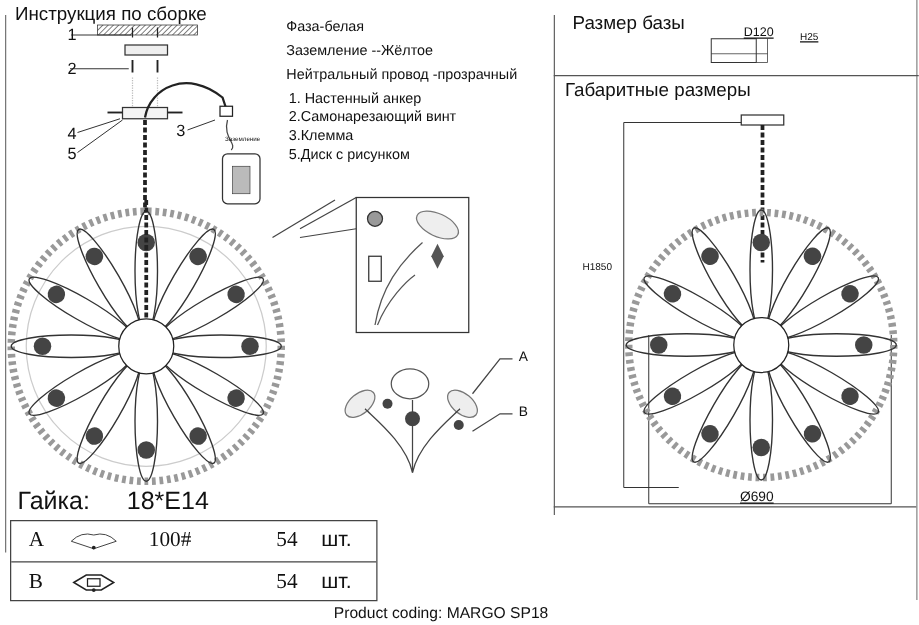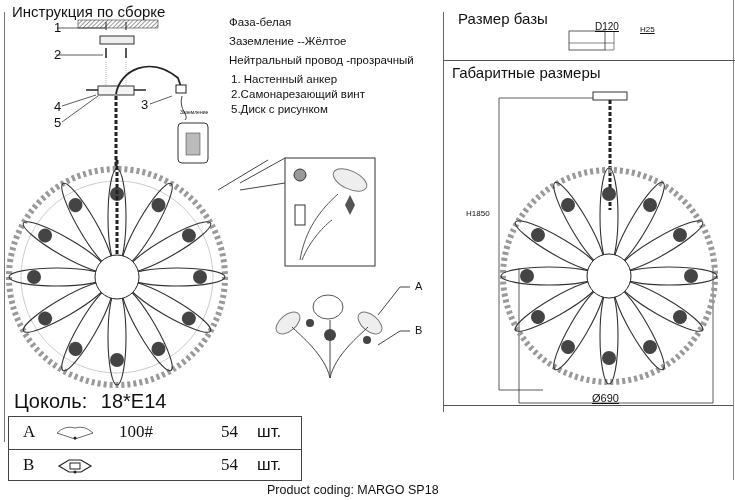--- a/index.html
+++ b/index.html
@@ -74,20 +74,21 @@
 
 <div class="abs info" style="left:229px;top:13px;">
   <div>Фаза-белая</div>
   <div>Заземление --Жёлтое</div>
   <div>Нейтральный провод -прозрачный</div>
 </div>
 
 <div class="abs parts" style="left:231px;top:72px;">
   <div>1. Настенный анкер</div>
   <div>2.Самонарезающий винт</div>
+  <div>3.Клемма</div>
   <div>5.Диск с рисунком</div>
 </div>
 
 <svg width="240" height="230" style="left:0;top:160px;">
   <g transform="translate(117,117)">
     <circle r="108" fill="none" stroke="#999" stroke-width="6" stroke-dasharray="3,3"></circle>
     <circle r="96" fill="none" stroke="#ccc" stroke-width="1"></circle>
     <g stroke="#333" stroke-width="1.1" fill="none">
       <ellipse rx="48" ry="9" transform="rotate(0) translate(60,0)"></ellipse>
       <ellipse rx="48" ry="9" transform="rotate(30) translate(60,0)"></ellipse>
@@ -197,22 +198,22 @@
       <circle r="7" transform="rotate(300) translate(82,0)"></circle>
       <circle r="7" transform="rotate(330) translate(82,0)"></circle>
     </g>
     <circle r="22" fill="#fff" stroke="#222" stroke-width="1"></circle>
   </g>
 </svg>
 <div class="abs" style="left:466px;top:209px;font-size:8px;">H1850</div>
 <div class="abs" style="left:592px;top:392px;font-size:11px;text-decoration:underline;">Ø690</div>
 
 <div class="abs" style="left:14px;top:390px;font-size:20px;">
-  <span>Цоколь:</span>
-  <span style="margin-left:8px;">18*E14</span>
+  <span>Гайка:</span>
+  <span style="margin-left:24px;">18*E14</span>
 </div>
 
 <div class="tbl">
   <div class="row">
     <span class="cell" style="left:14px;">A</span>
     <svg width="40" height="16" style="left:46px;top:8px;">
       <path d="M2 8 Q 10 0, 20 3 Q 30 0, 38 8 L 20 14 Z" fill="#fff" stroke="#444" stroke-width="0.8"></path>
       <circle cx="20" cy="13" r="1.5" fill="#222"></circle>
     </svg>
     <span class="cell" style="left:110px;">100#</span>

